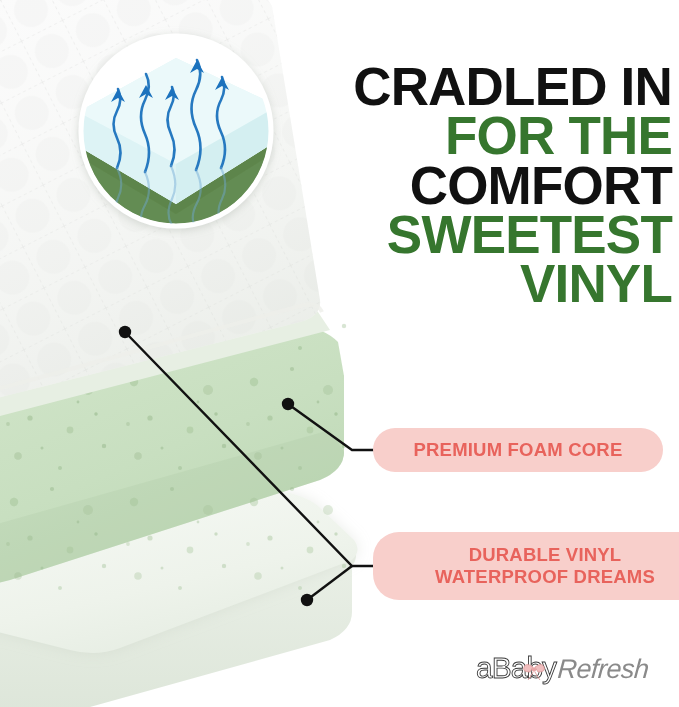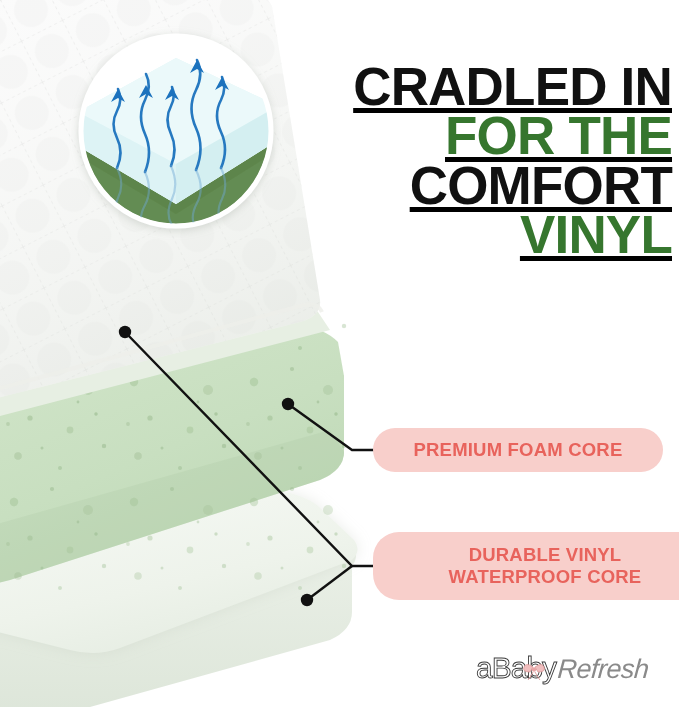--- a/index.html
+++ b/index.html
@@ -15,21 +15,20 @@
   
   #artwork{position:absolute;left:0;top:0;width:679px;height:707px;}
 
   
   .headline{
     position:absolute;
     left:300px; top:62px; width:372px;
     text-align:right;
     line-height:0.93;
     letter-spacing:-0.8px;
-    text-decoration:underline;
   }
   .headline .ln{
     display:block;
     font-weight:bold;
     font-size:53px;
     white-space:nowrap;
   }
   .headline .ln.black{color:#111111;}
   .headline .ln.green{color:#36762E;}
 
@@ -227,30 +226,31 @@
       <circle cx="125" cy="332" r="6.2"></circle>
       <circle cx="288" cy="404" r="6.2"></circle>
       <circle cx="307" cy="600" r="6.2"></circle>
     </g>
   </svg>
 
   <div class="headline">
     <span class="ln black">CRADLED IN</span>
     <span class="ln green">FOR THE</span>
     <span class="ln black">COMFORT</span>
+    <span class="ln green">SWEETEST</span>
     <span class="ln green">VINYL</span>
   </div>
 
   <div class="badge" id="badge-foam">
     <span class="bl">PREMIUM FOAM CORE</span>
   </div>
 
   <div class="badge" id="badge-vinyl">
     <span class="bl">DURABLE VINYL</span>
-    <span class="bl">WATERPROOF CORE</span>
+    <span class="bl">WATERPROOF DREAMS</span>
   </div>
 
   <svg id="logo" viewBox="0 0 190 40" xmlns="http://www.w3.org/2000/svg">
     <text x="0" y="28" font-family="Liberation Sans, sans-serif" font-size="30" fill="none" stroke="#3A3A3A" stroke-width="0.9" letter-spacing="-1">aBaby</text>
     <text x="83" y="28" font-family="Liberation Sans, sans-serif" font-size="27" font-style="italic" fill="#8A8A8A" letter-spacing="-0.5" transform="skewX(-4)">Refresh</text>
 
     <g>
       <path d="M 57 17 q -7 -5 -9 0 q -2 5 6 5 z" fill="#F0BEBE" stroke="#E09A9A" stroke-width="0.8"></path>
       <path d="M 59 17 q 7 -5 9 0 q 2 5 -6 5 z" fill="#F0BEBE" stroke="#E09A9A" stroke-width="0.8"></path>
       <circle cx="58" cy="19.5" r="2.2" fill="#E8A6A6"></circle>

